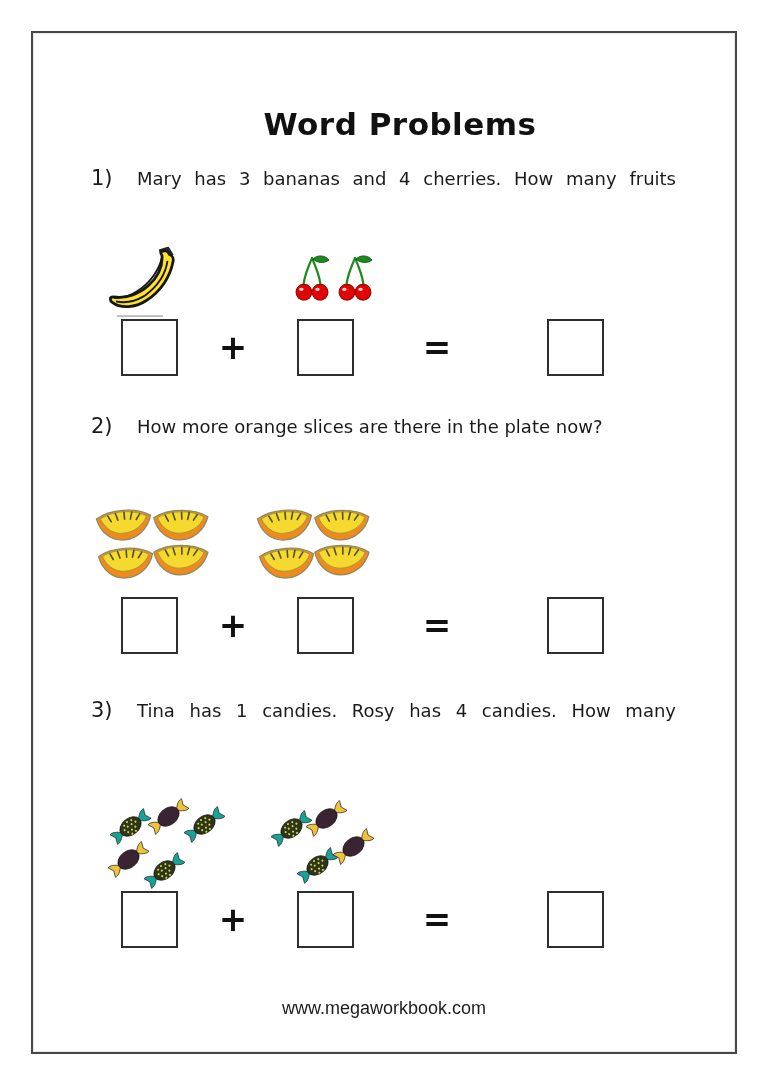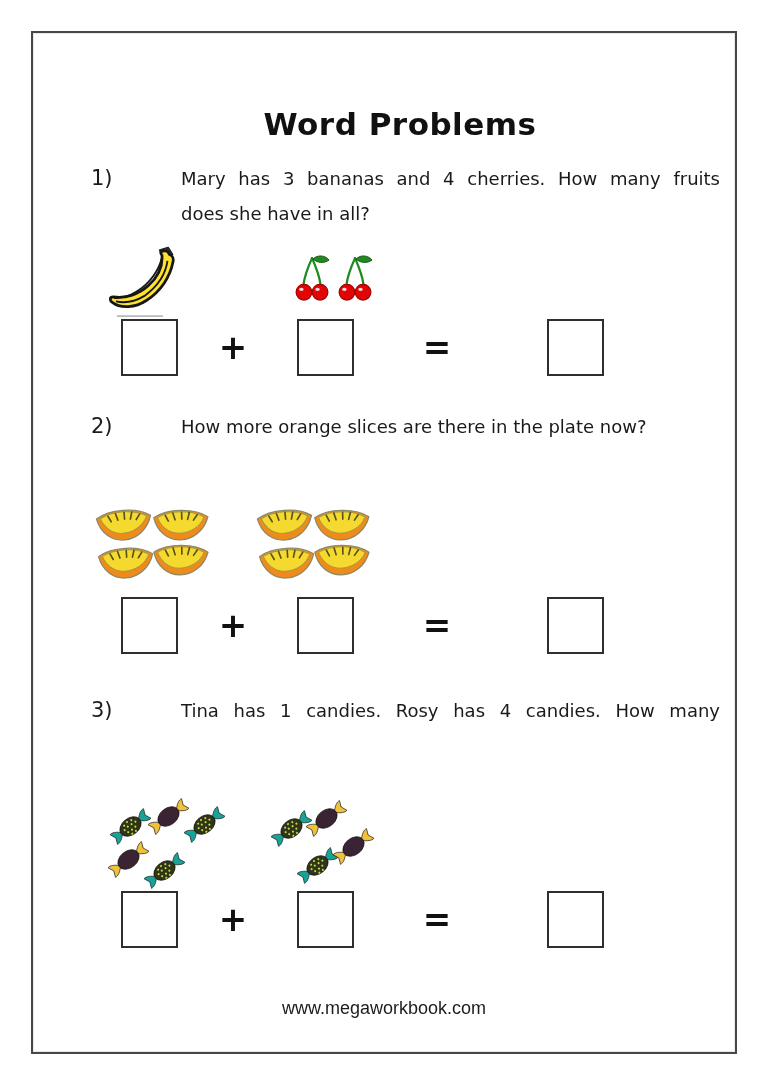--- a/index.html
+++ b/index.html
@@ -11,21 +11,21 @@
     position:absolute;left:31px;top:31px;width:706px;height:1023px;
     box-sizing:border-box;border:2px solid #474747;
     box-shadow:inset 0 0 0 1px #e8e8e8;
   }
   .title{
     position:absolute;left:0;top:90px;width:768px;margin:16px;
     text-align:center;font-size:31px;font-weight:700;letter-spacing:.5px;color:#111;
   }
   .prob{position:absolute;left:0;width:768px;}
   .pnum{position:absolute;left:91px;top:0;font-size:21px;line-height:35px;font-weight:400;}
-  .ptext{position:absolute;left:137px;top:0;width:539px;font-size:18px;line-height:35px;margin-left:44px;}
+  .ptext{position:absolute;left:137px;top:0;width:539px;font-size:18px;line-height:35px;}
   .l1{text-align:justify;text-align-last:justify;white-space:normal;}
   .l2{text-align:left;}
   .ansrow{position:absolute;left:0;width:768px;height:58px;}
   .abox{
     position:absolute;top:0;width:53px;height:53px;box-sizing:content-box;
     border:2px solid #2e2e2e;background:#fff;
   }
   .op{
     position:absolute;top:0;width:52px;height:57px;line-height:56px;
     text-align:center;font-size:34px;font-weight:700;color:#111;
@@ -64,21 +64,20 @@
 
 <div class="page">
   <div class="frame"></div>
 
   <h1 class="title">Word Problems</h1>
 
   <div class="prob" style="top:161px">
     <div class="pnum">1)</div>
     <div class="ptext">
       <div class="l1">Mary has 3 bananas and 4 cherries. How many fruits</div>
-      <div class="l2">does she have in all?</div>
     </div>
   </div>
 
   <div class="imgwrap" style="left:104px;top:246px">
     <svg width="92" height="74" viewBox="0 0 100 80">
       <line x1="14" y1="76" x2="64" y2="76" stroke="#b9b9b9" stroke-width="2"></line>
       <path d="M60,4 L70,1 L75,9 L65,13 Z" fill="#2b2b2b" stroke="#111" stroke-width="1"></path>
       <path fill="#FFE22E" stroke="#161616" stroke-width="3" stroke-linejoin="round" d="M62,6 C66,4 70,5 71,9 C74,10 76,13 75,17 C72,33 62,49 46,59 C34,67 18,68 9,61 C6,59 6,55 10,55 C24,57 38,52 48,43 C58,34 64,22 63,10 C62,8 61,7 62,6 Z"></path>
       <path d="M63,12 C60,26 50,40 36,49 C27,55 17,57 11,56" fill="none" stroke="#161616" stroke-width="2"></path>
       <path d="M69,16 C67,30 58,44 44,54 C34,60 22,62 13,60" fill="none" stroke="#161616" stroke-width="2"></path>

